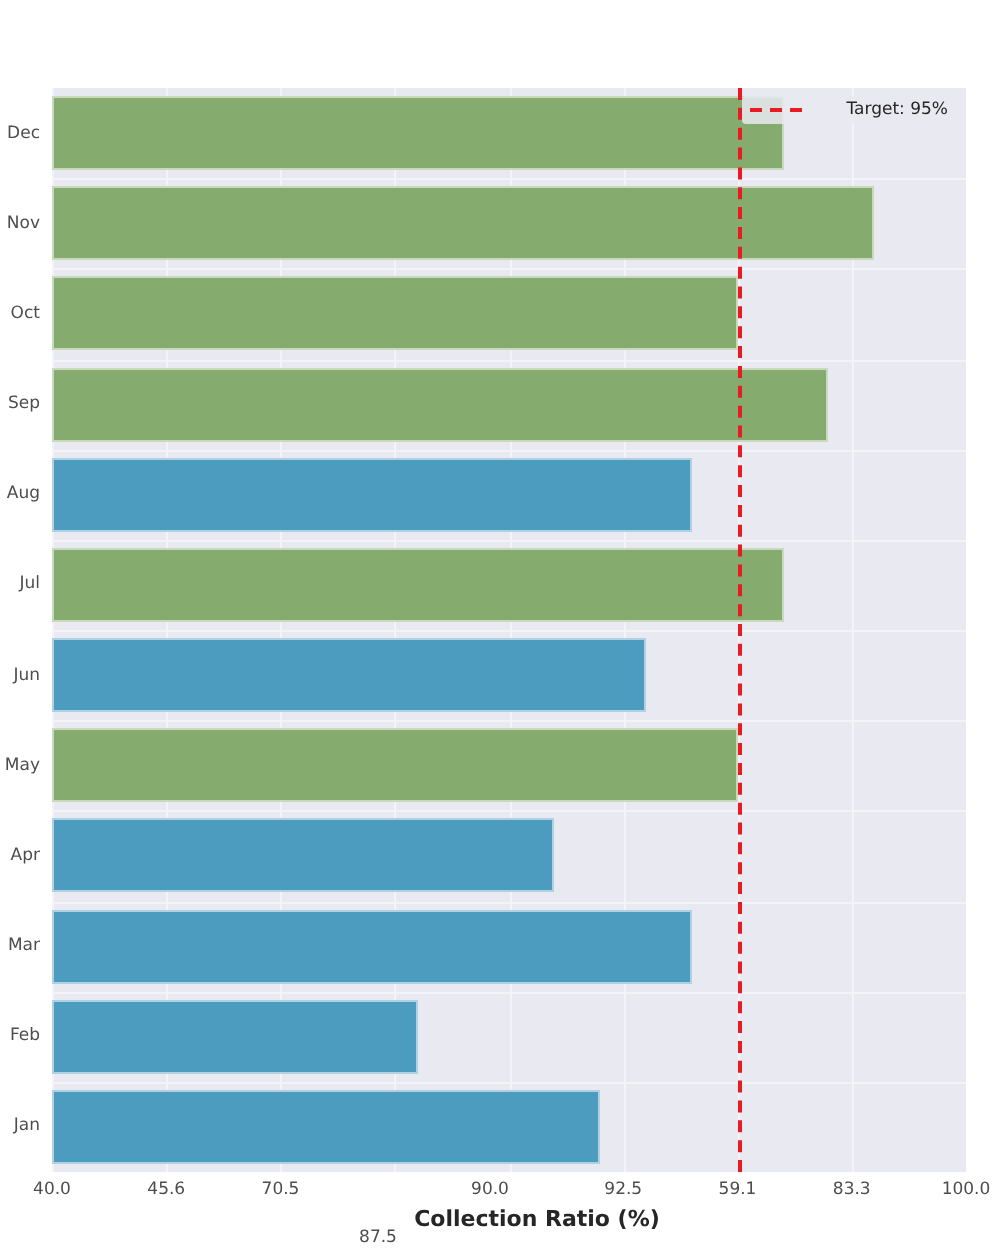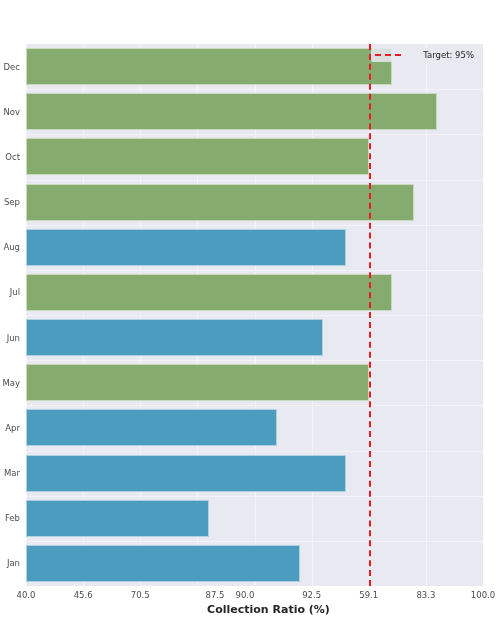--- a/index.html
+++ b/index.html
@@ -185,21 +185,21 @@
       <div class="ytick" style="top: 247.25px;">Aug</div>
       <div class="ytick" style="top: 202.083px;">Sep</div>
       <div class="ytick" style="top: 156.917px;">Oct</div>
       <div class="ytick" style="top: 111.75px;">Nov</div>
       <div class="ytick" style="top: 66.5833px;">Dec</div>
     </div>
   <div id="xticks">
       <div class="xtick" style="left: 26px;">40.0</div>
       <div class="xtick" style="left: 83.125px;">45.6</div>
       <div class="xtick" style="left: 140.25px;">70.5</div>
-      <div class="xtick" style="left: 215px;">87.5</div>
+      <div class="xtick" style="left: 189px; margin-top: 24px;">87.5</div>
       <div class="xtick" style="left: 245px;">90.0</div>
       <div class="xtick" style="left: 311.625px;">92.5</div>
       <div class="xtick" style="left: 368.75px;">59.1</div>
       <div class="xtick" style="left: 425.875px;">83.3</div>
       <div class="xtick" style="left: 483px;">100.0</div>
     </div>
 
   <div id="xlabel">Collection Ratio (%)</div>
 </div>
 

